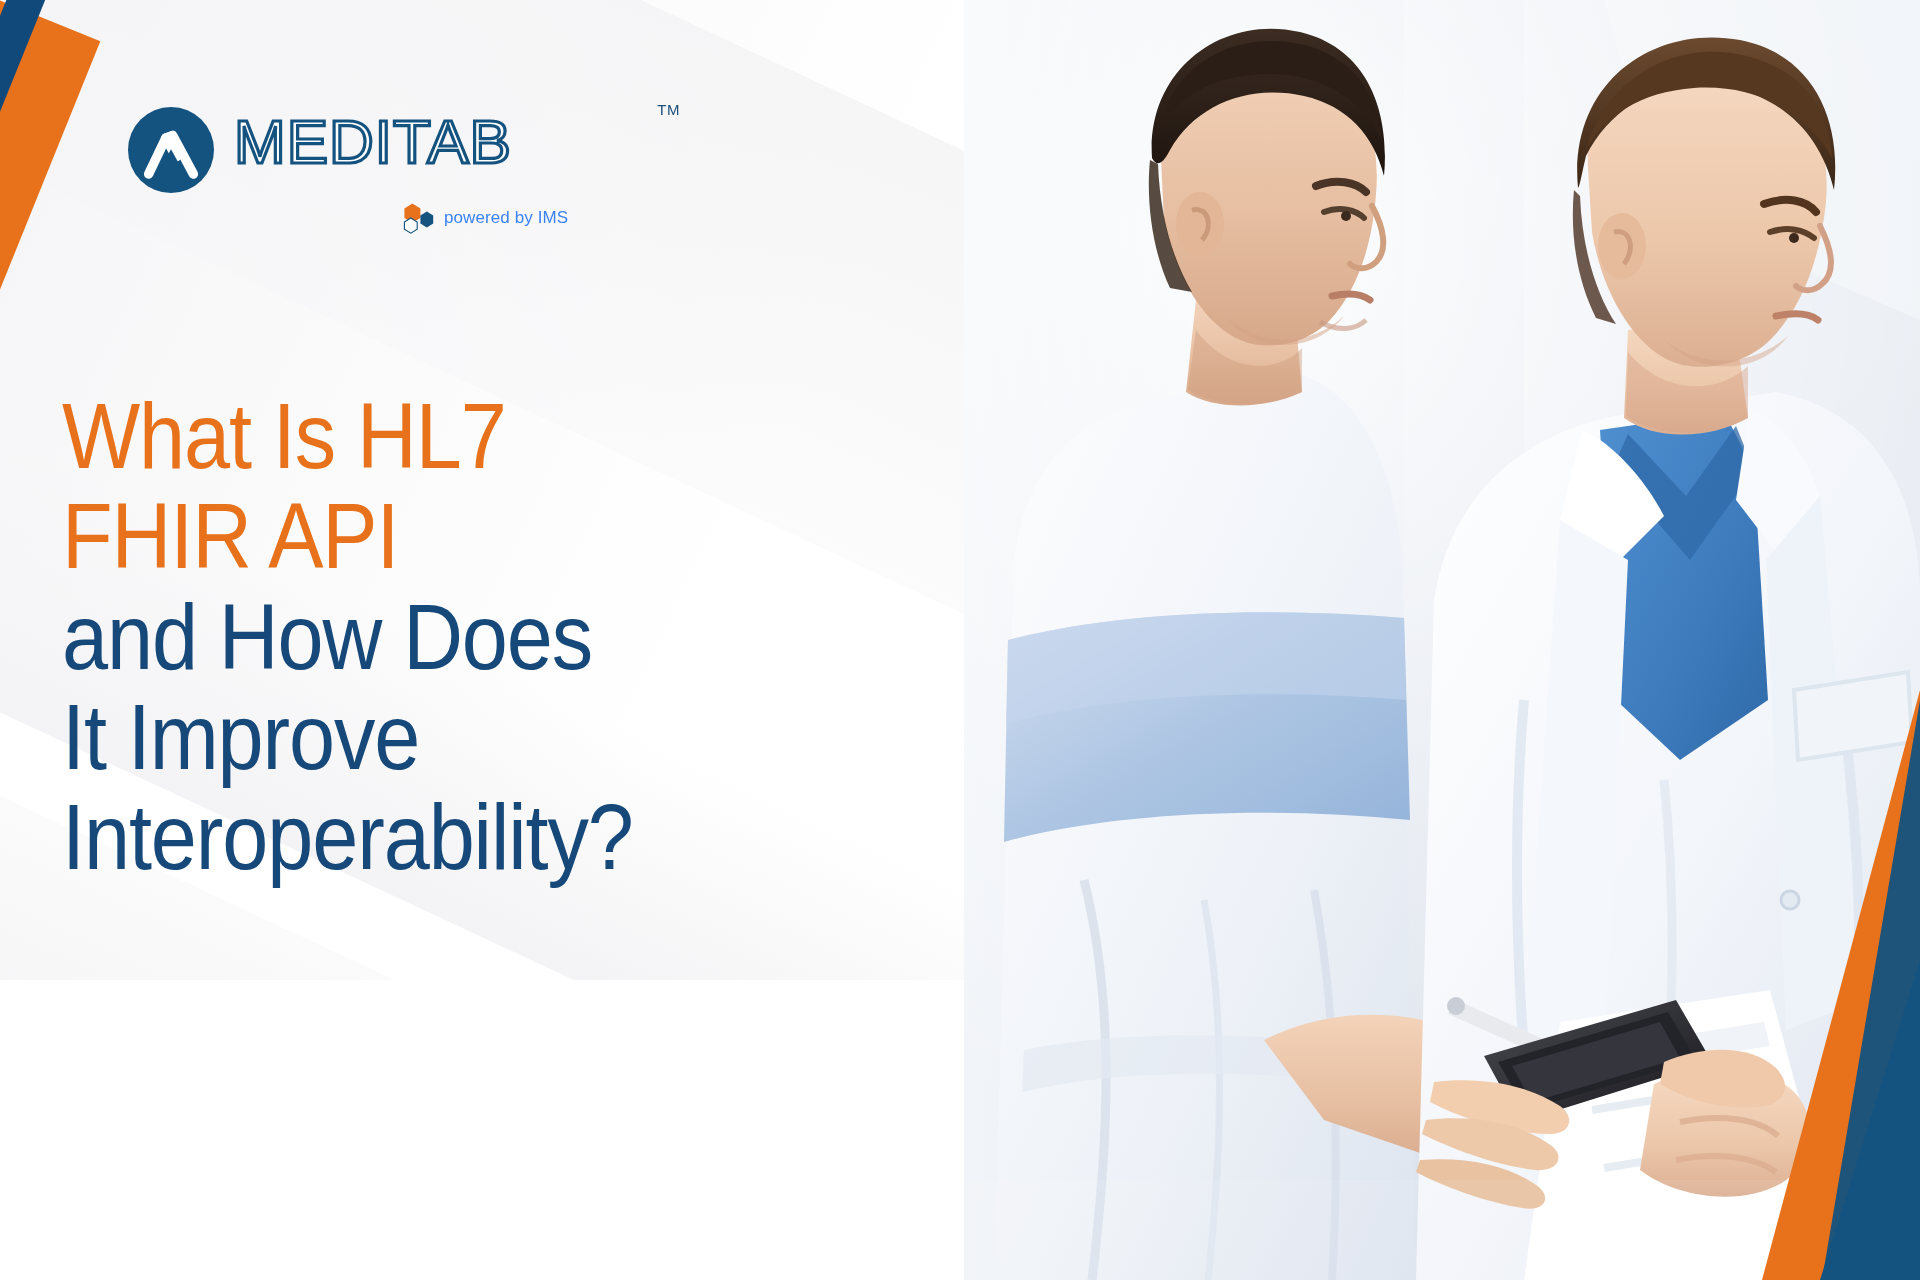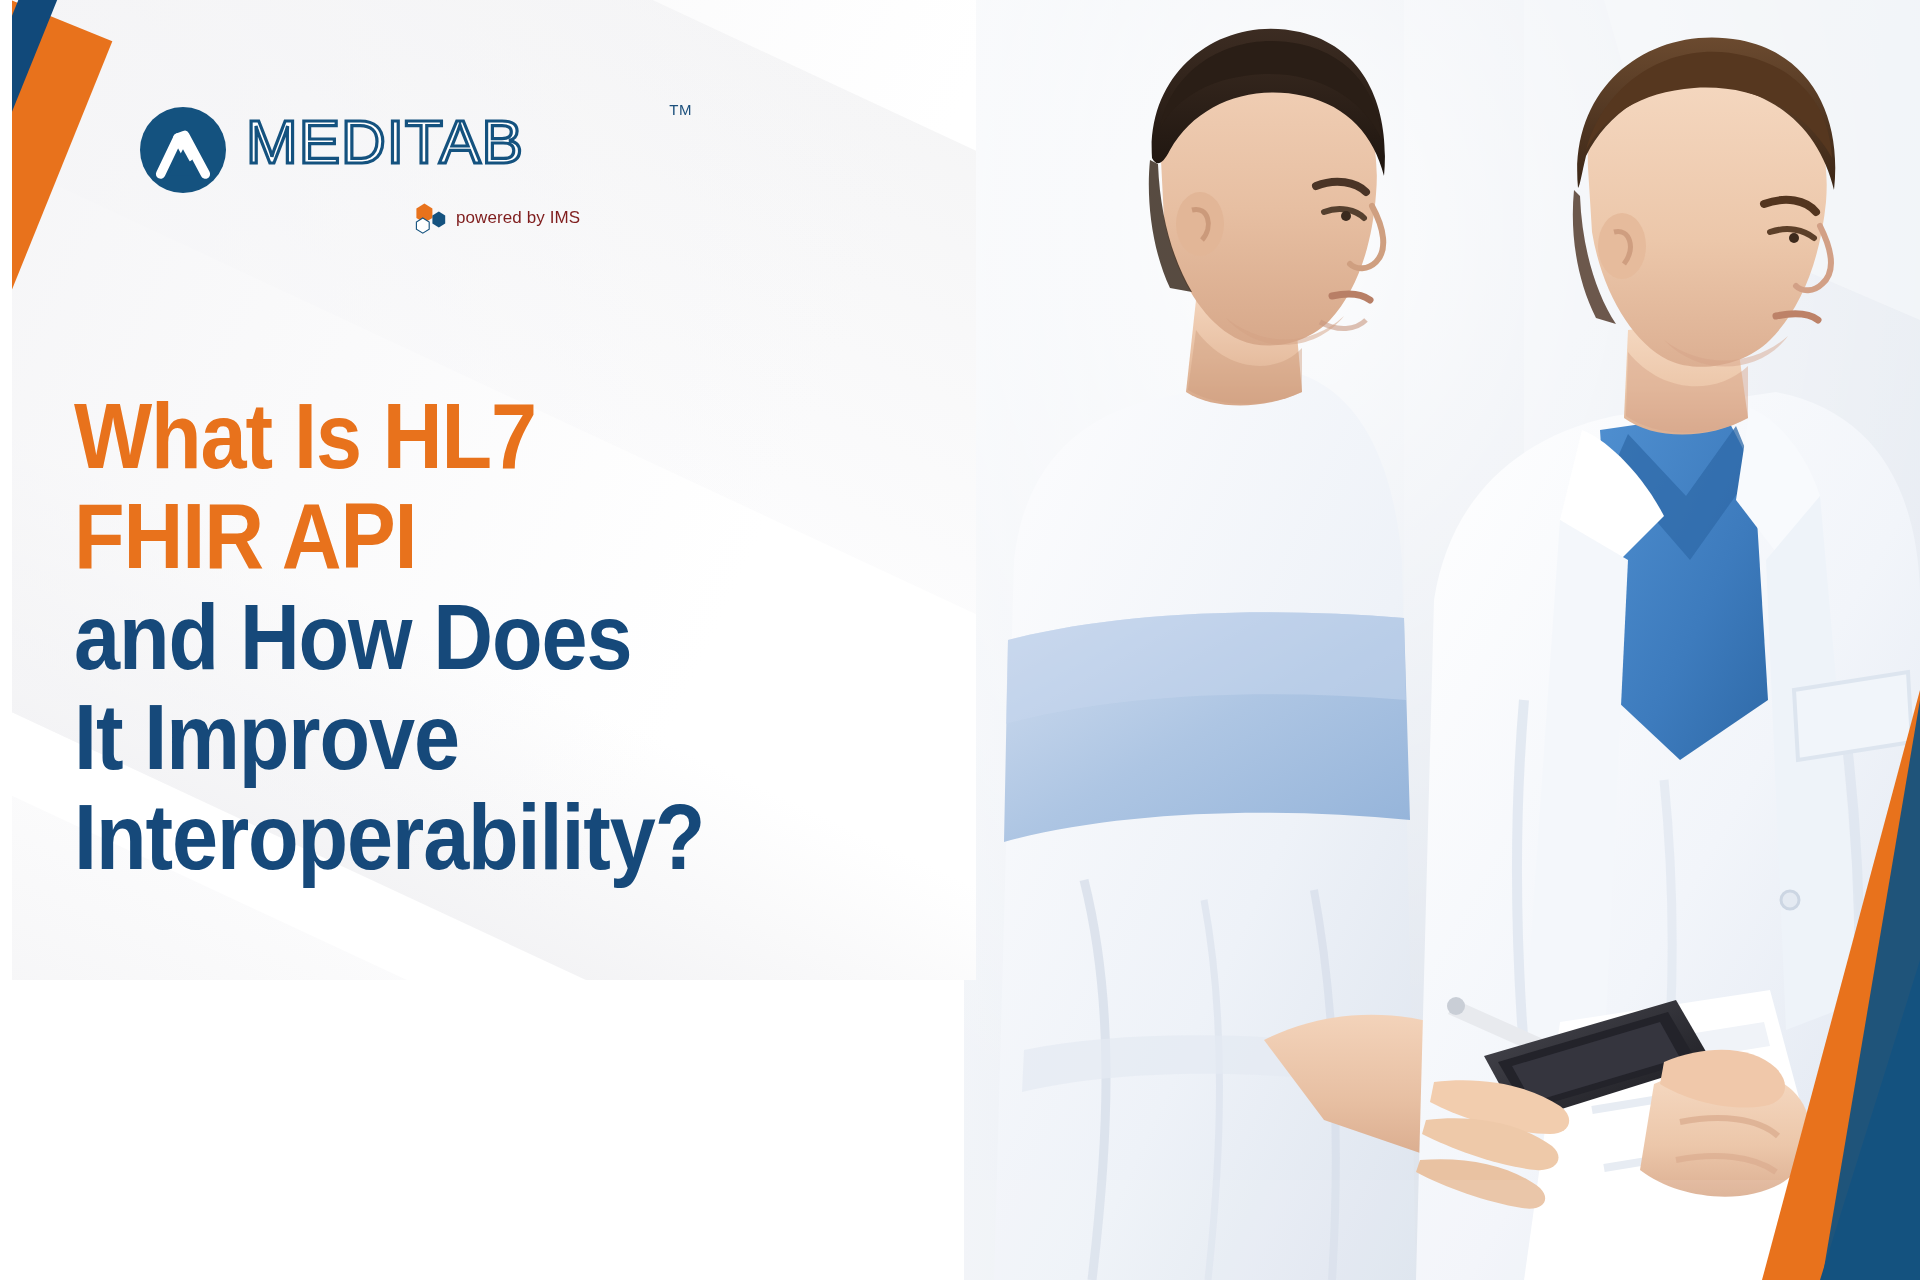--- a/index.html
+++ b/index.html
@@ -3,21 +3,21 @@
 <meta charset="utf-8">
 <style>
   * { margin:0; padding:0; box-sizing:border-box; }
   html,body { width:1920px; height:1280px; overflow:hidden; background:#fff;
     font-family:"Liberation Sans", sans-serif; }
 
   .canvas { position:relative; width:1920px; height:1280px; overflow:hidden; background:#ffffff; }
 
   
   .left-panel {
-    position:absolute; left:12px; top:0; width:964px; height:980px;
+    position:absolute; left:0; top:0; width:964px; height:980px;
     background:#ffffff; overflow:hidden; z-index:5;
   }
   
   .sheen {
     position:absolute; background:linear-gradient(180deg,#f4f4f5 0%,#fbfbfc 100%);
     transform-origin:0 0; pointer-events:none;
   }
   .sheen-a { left:-260px; top:-420px; width:1700px; height:420px; transform:rotate(25deg); opacity:.85; }
   .sheen-b { left:-400px; top:250px;  width:1700px; height:250px; transform:rotate(25deg);
              background:linear-gradient(180deg,#ffffff 0%,#f2f2f4 100%); opacity:.9; }
@@ -45,29 +45,29 @@
   .logo-word-wrap { position:relative; margin-left:20px; }
   .logo-word { display:block; height:70px; }
   .logo-tm {
     position:absolute; right:-26px; top:-6px;
     font-size:15px; color:#1b4f7c; font-family:"Liberation Sans", sans-serif;
     letter-spacing:.5px;
   }
   .tagline { display:flex; align-items:center; margin-top:9px; margin-left:272px; }
   .hex-cluster { width:36px; height:32px; flex:none; }
   .tagline-text {
-    margin-left:8px; font-size:17px; color:#7f1d1d;
+    margin-left:8px; font-size:17px; color:#3b82f6;
     font-family:"Liberation Sans", sans-serif; letter-spacing:.1px;
   }
 
   
   .headline {
     position:absolute; left:62px; top:386px; z-index:20; width:850px;
     font-family:"Liberation Sans", sans-serif;
-    font-weight:bold; font-size:92px; line-height:1.09;
+    font-weight:normal; font-size:92px; line-height:1.09;
     letter-spacing:-1.2px;
   }
   .headline .l { display:block; transform:scaleX(.90); transform-origin:left center; }
   .hl-orange { color:#E8721C; }
   .hl-navy   { color:#16497A; }
 
   
   .dash-group { position:absolute; left:126px; top:1128px; z-index:20;
                 display:flex; align-items:center; }
   .dash-long  { width:148px; height:11px; background:#1b5386; border-radius:1px; }

